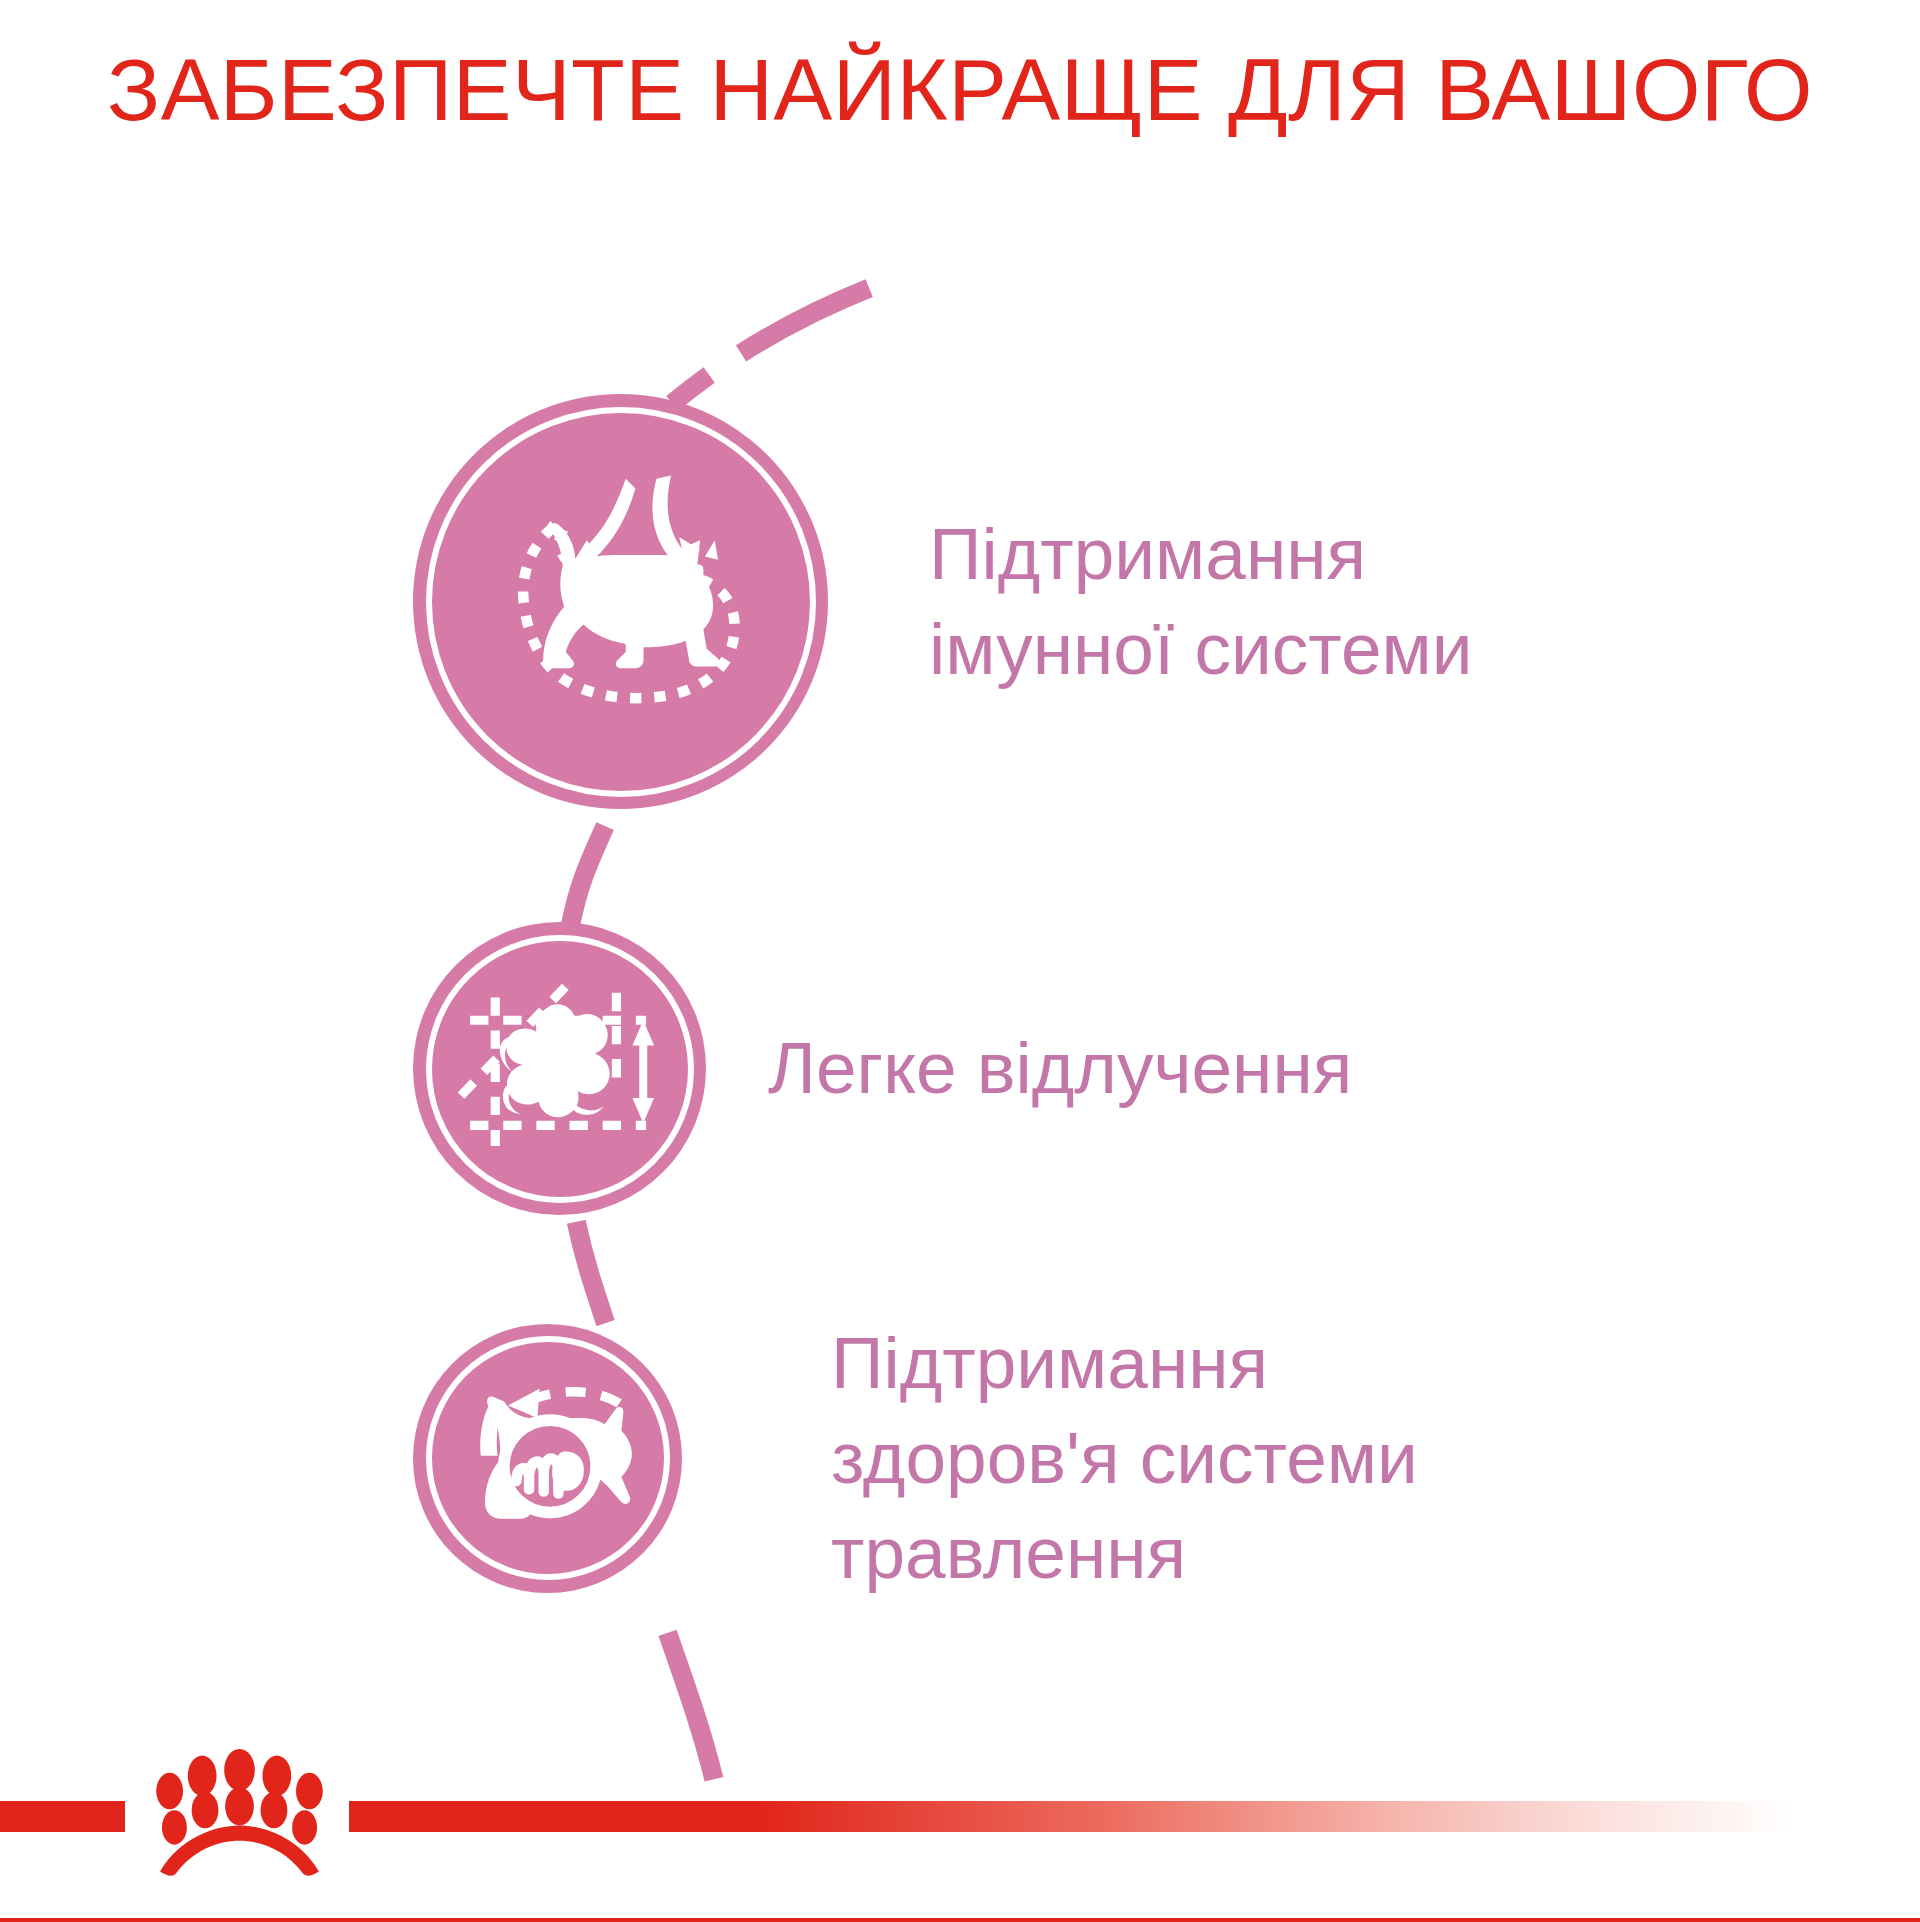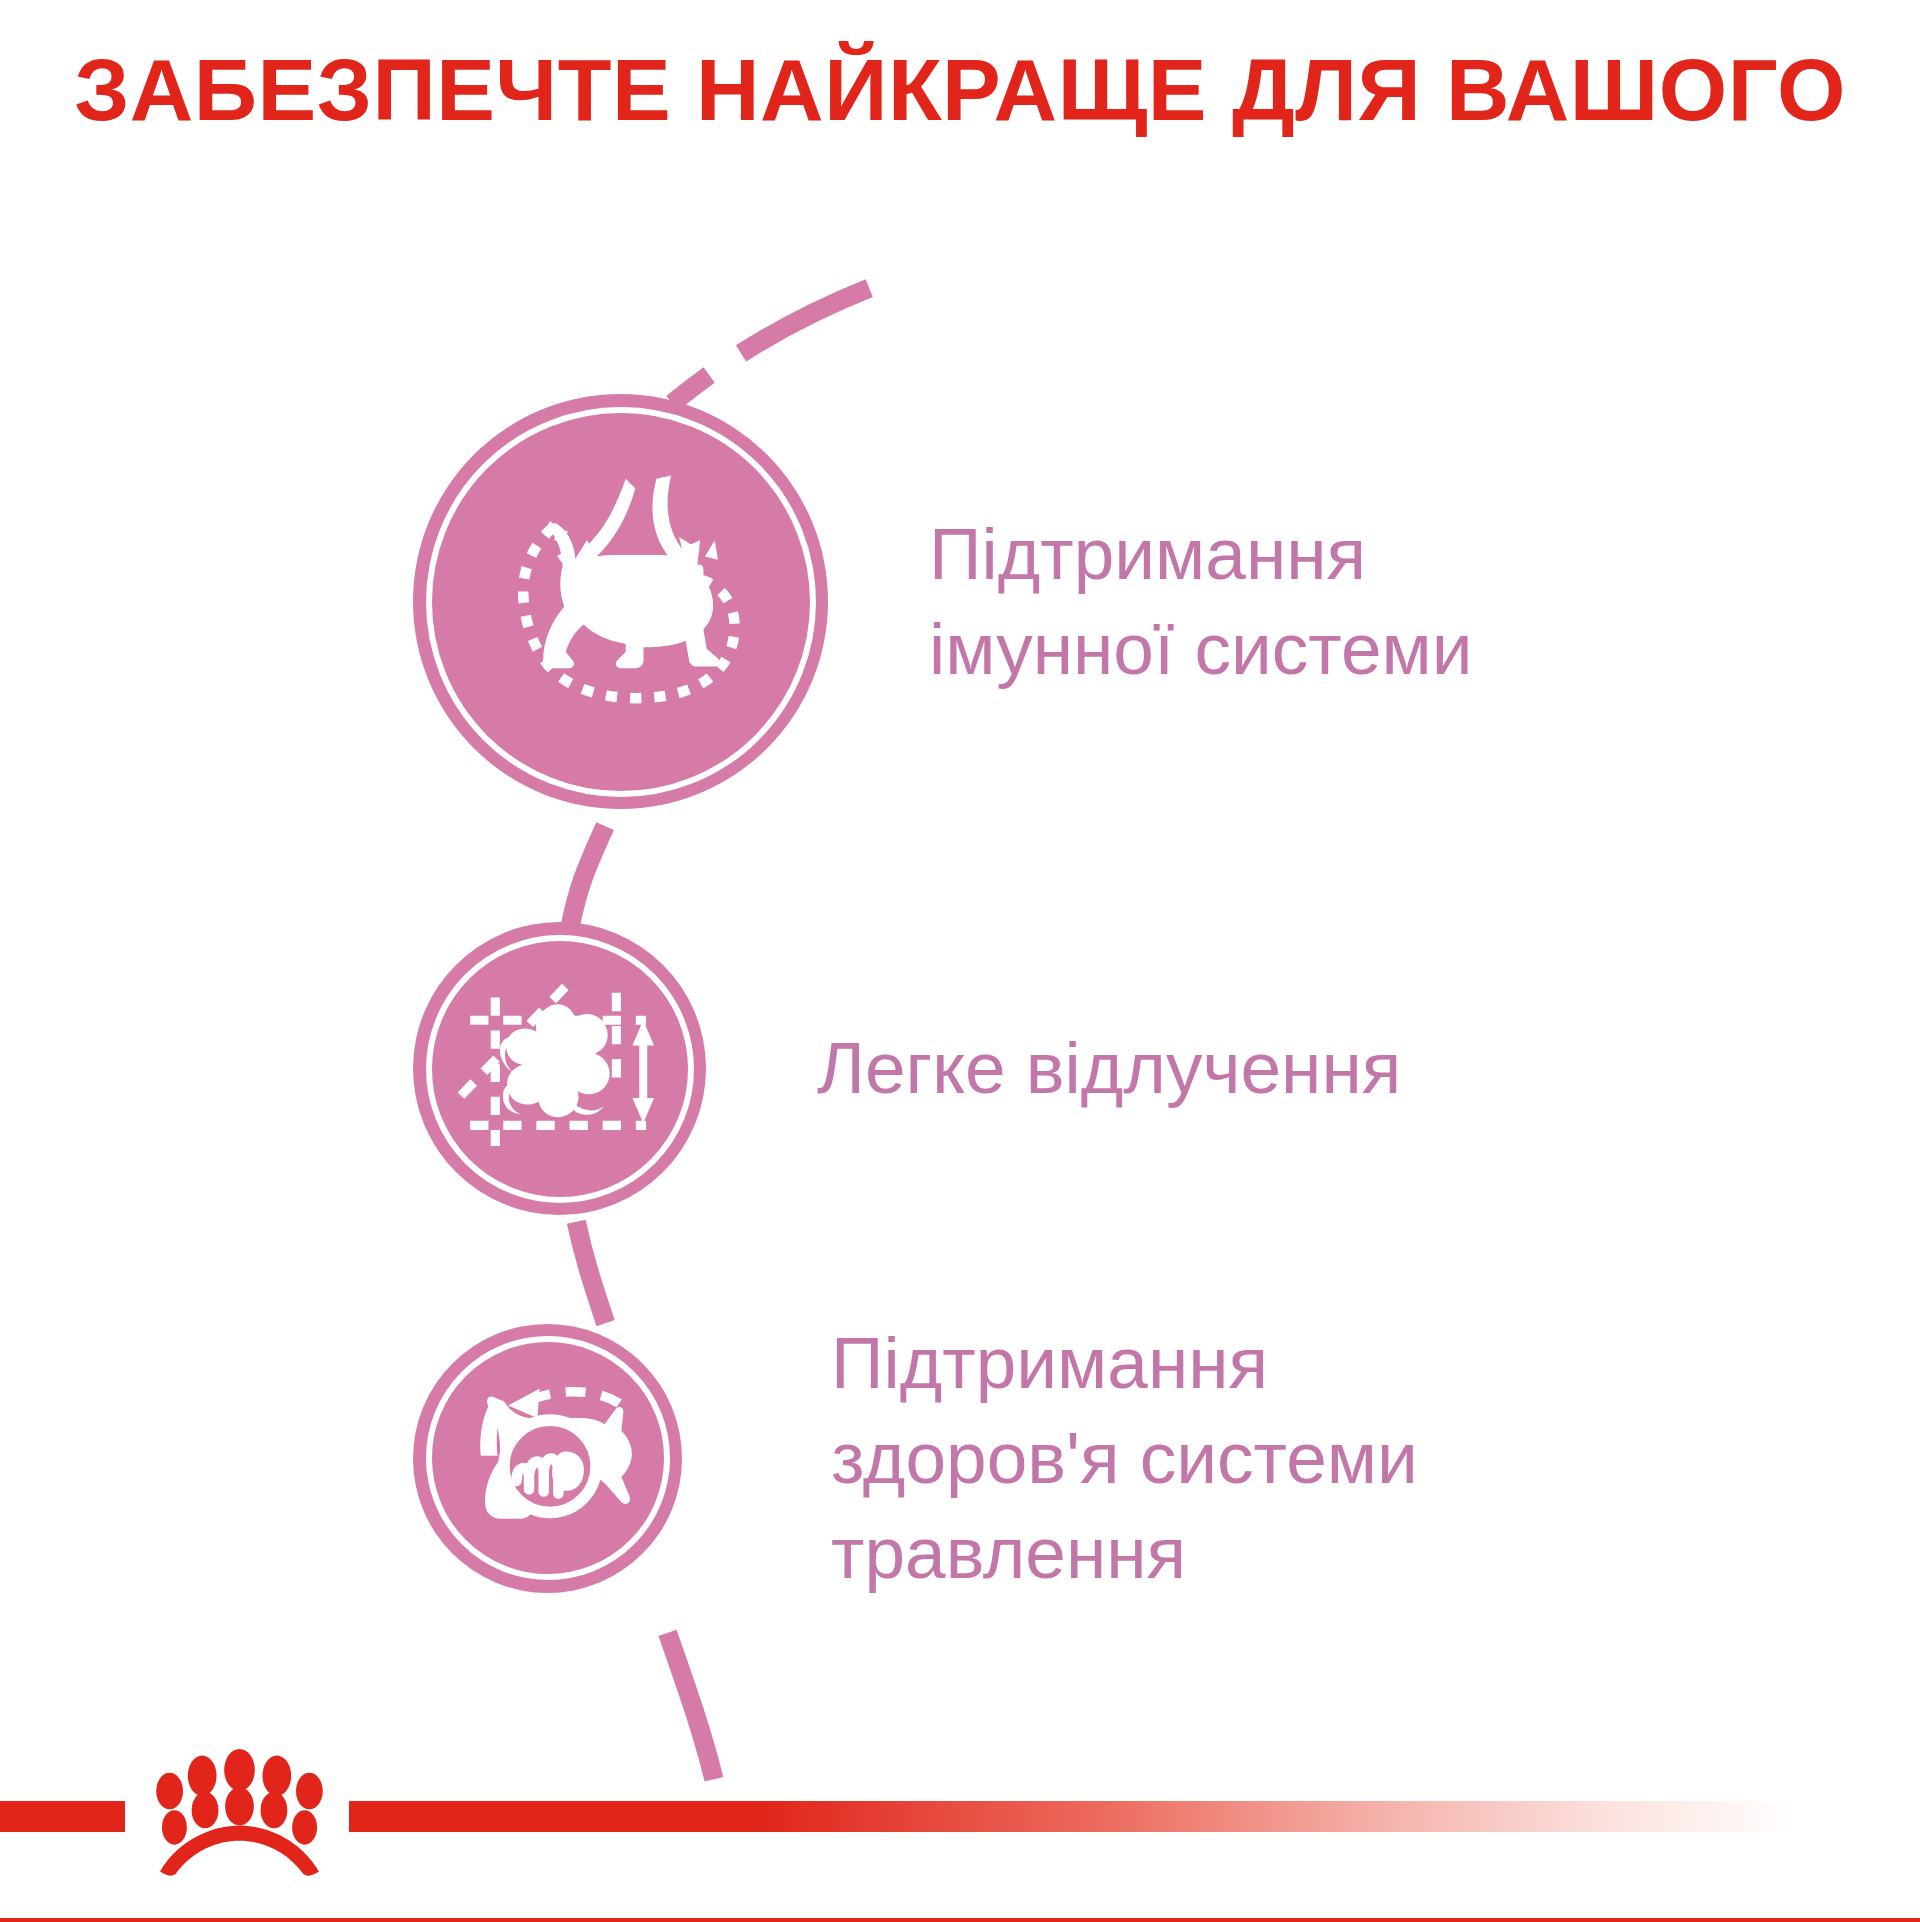--- a/index.html
+++ b/index.html
@@ -20,21 +20,21 @@
   }
 
   
   .headline {
     position: absolute;
     left: 0;
     top: 33px;
     width: 1920px;
     text-align: center;
     color: #E1251B;
-    font-weight: bold;
+    font-weight: normal;
     font-size: 88px;
     line-height: 1.30;
     letter-spacing: 0.5px;
     text-transform: uppercase;
     font-family: "Liberation Sans", sans-serif;
   }
 
   
   .benefits {
     position: absolute;
@@ -83,21 +83,21 @@
   
   .benefit-label {
     color: #C277A8;
     font-size: 73px;
     line-height: 1.30;
     font-weight: normal;
     white-space: pre-line;
     font-family: "Liberation Sans", sans-serif;
   }
   .row-0 .benefit-label { margin-left: 101px; width: 759px; }
-  .row-1 .benefit-label { margin-left: 111px; width: 759px; }
+  .row-1 .benefit-label { margin-left: 62px; width: 759px; }
   .row-2 .benefit-label { margin-left: 149px; width: 769px; }
 
   
   .connector {
     position: absolute;
     left: 0;
     top: 0;
     width: 1920px;
     height: 1922px;
     pointer-events: none;

